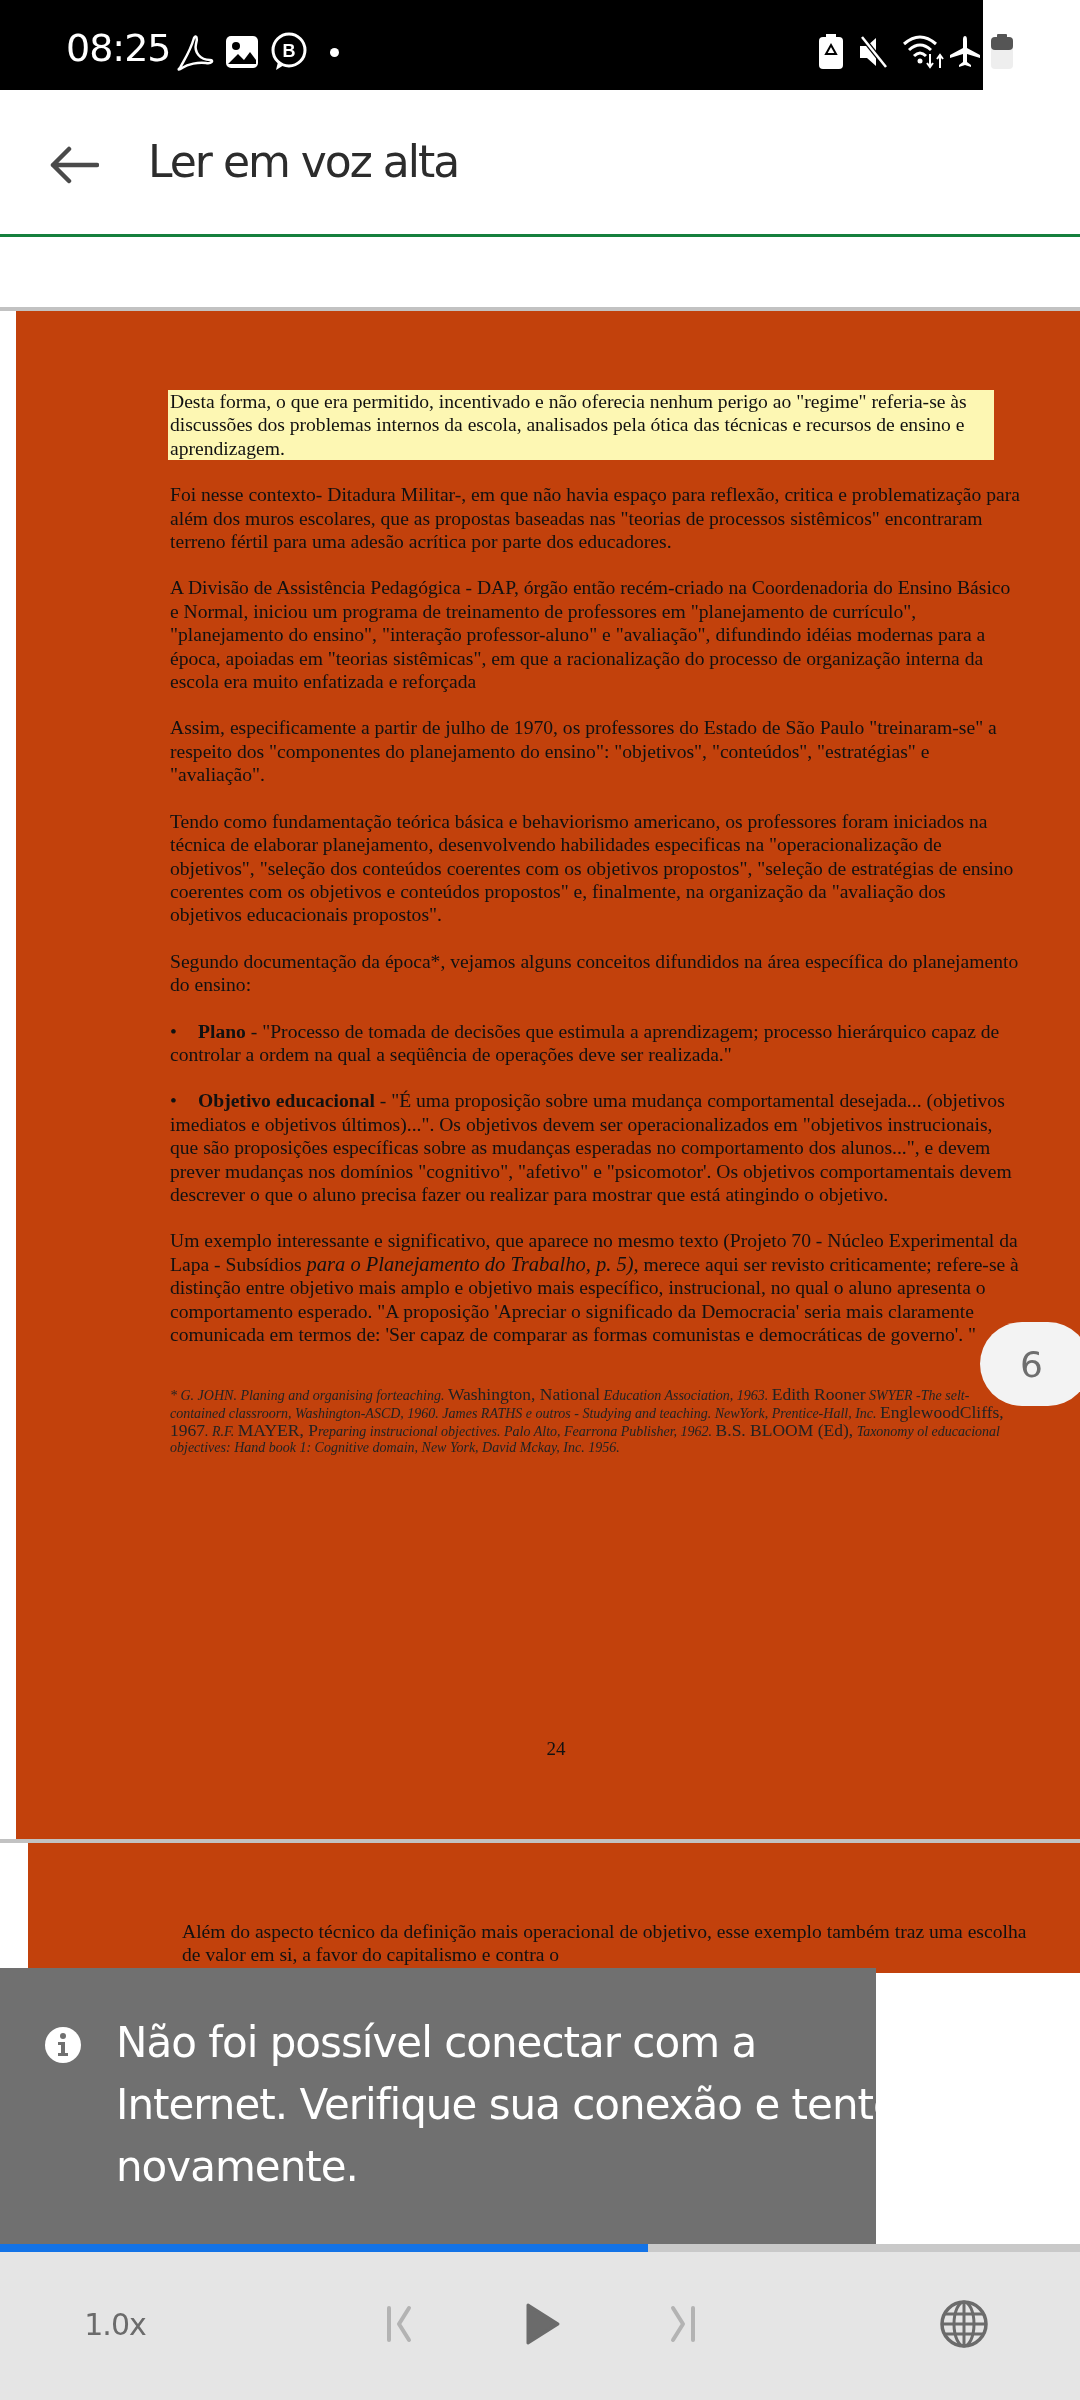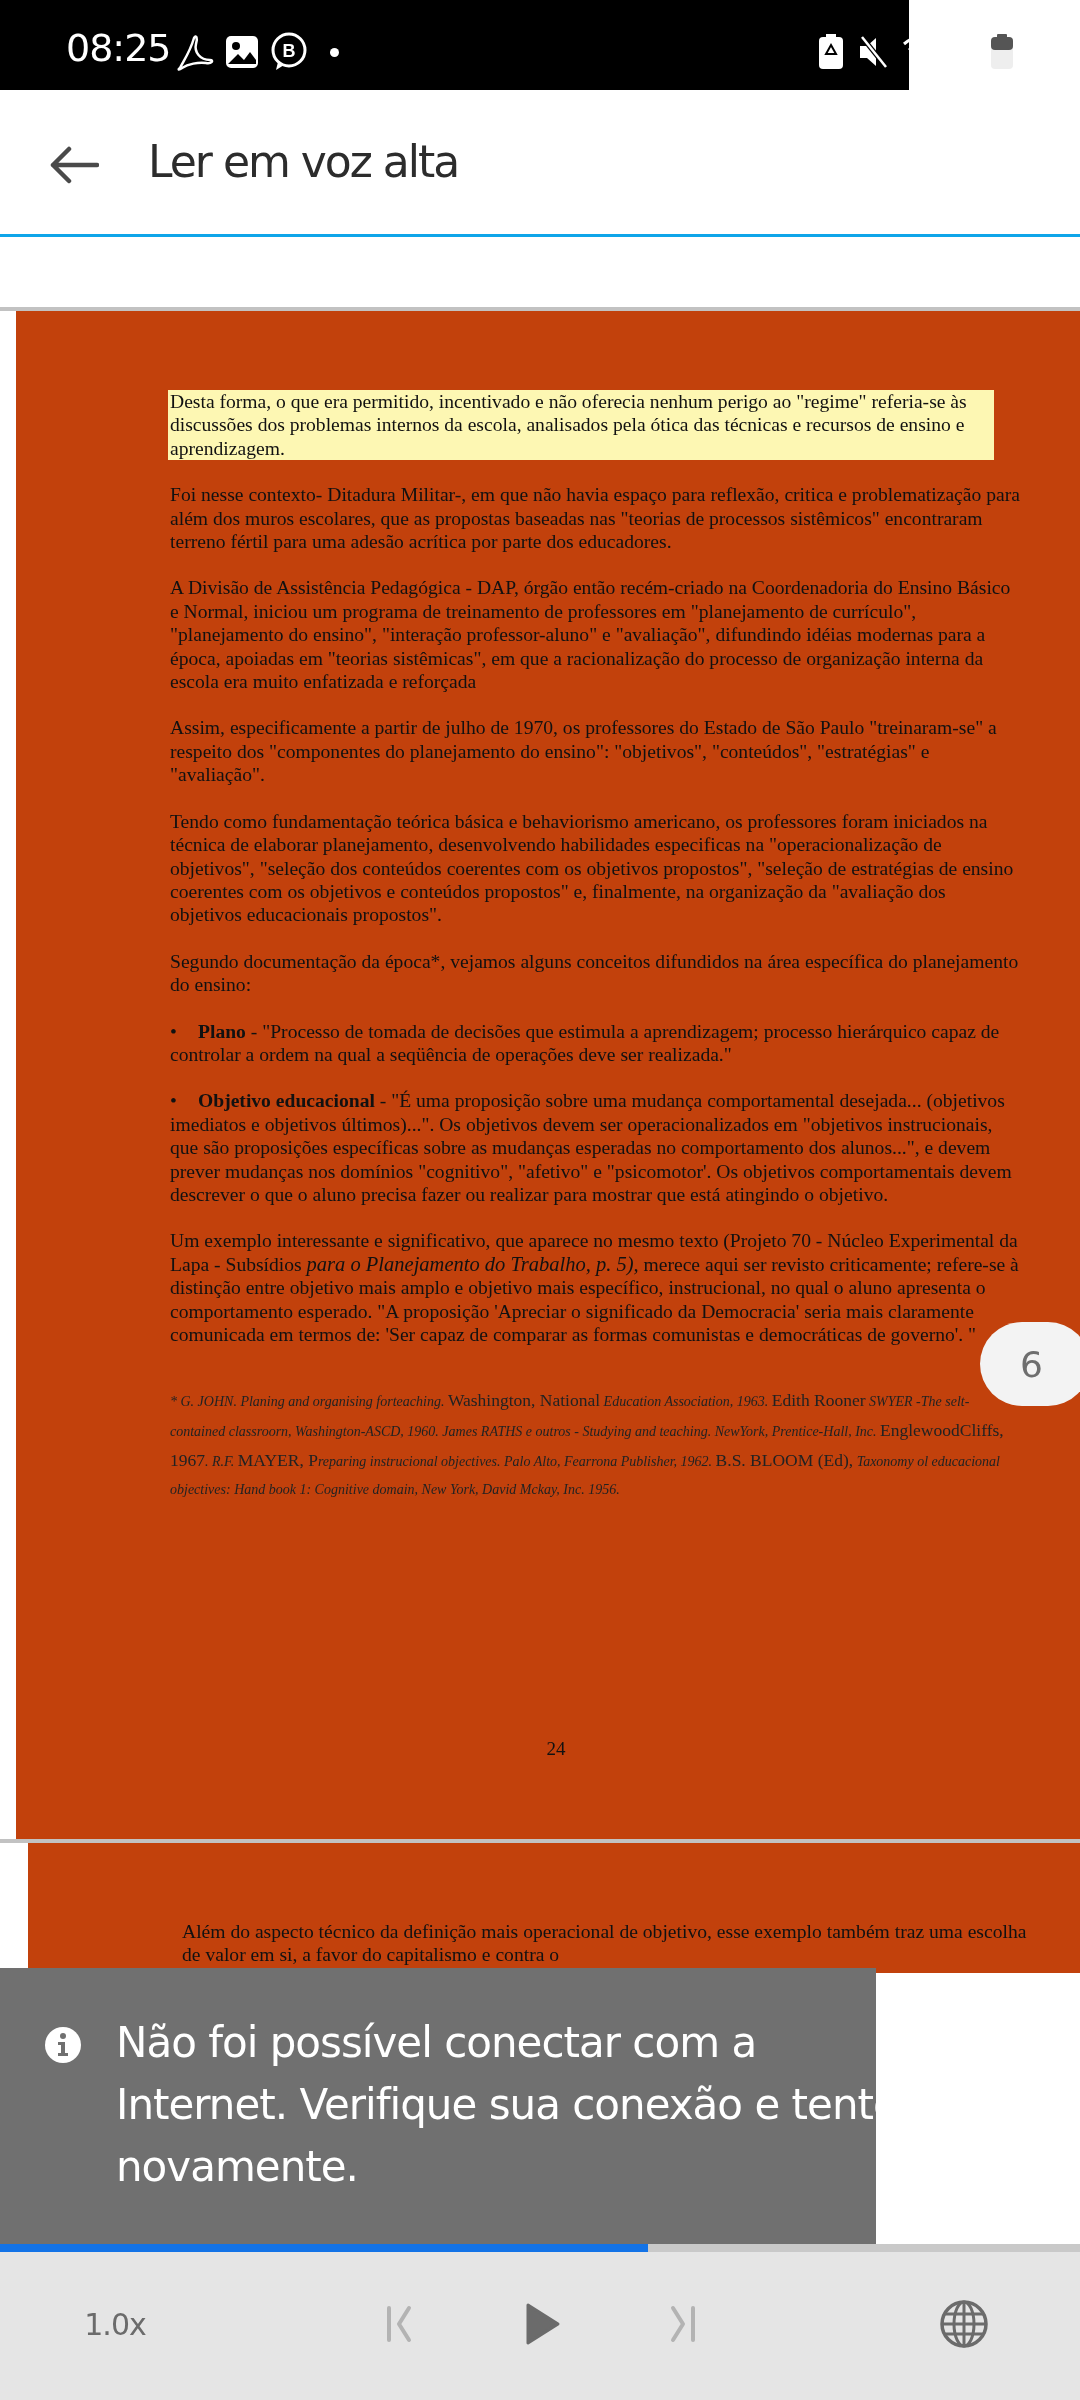--- a/index.html
+++ b/index.html
@@ -1,40 +1,40 @@
 <!DOCTYPE html>
 <html><head>
 <meta charset="utf-8">
 <style>
   * { box-sizing: border-box; margin: 0; padding: 0; }
   html, body { width: 1080px; height: 2400px; overflow: hidden; background: #ffffff; }
   body { position: relative; font-family: "Liberation Sans", sans-serif; }
 
   
-  .status-bar { position: absolute; left: 0; top: 0; width: 909px; height: 90px; background: #000; color: #fff; }
+  .status-bar { position: absolute; left: 0; top: 0; width: 983px; height: 90px; background: #000; color: #fff; }
   .status-time { position: absolute; left: 66px; top: 26px; font-size: 38px; font-family: "DejaVu Sans", sans-serif; letter-spacing: -1px; }
   .sb-icon { position: absolute; top: 32px; height: 40px; display: flex; align-items: center; justify-content: center; }
   .sb-dot { width: 9px; height: 9px; border-radius: 50%; background: #fff; }
 
   
-  .app-header { position: absolute; left: 0; top: 90px; width: 1080px; height: 147px; background: #fff; border-bottom: 3px solid #0ea5e9; }
+  .app-header { position: absolute; left: 0; top: 90px; width: 1080px; height: 147px; background: #fff; border-bottom: 3px solid #15803d; }
   .back-btn { position: absolute; left: 40px; top: 45px; width: 66px; height: 60px; display: flex; align-items: center; justify-content: center; cursor: pointer; }
   .app-title { position: absolute; left: 148px; top: 46px; font-size: 44px; color: #2c2c2c; font-family: "DejaVu Sans", sans-serif; letter-spacing: -2px; }
 
   
   .doc-top-page { position: absolute; left: 0; top: 240px; width: 1080px; height: 67px; background: #fff; }
   .page-sep { position: absolute; left: 0; width: 1080px; height: 4px; background: #c2c2c2; }
   .page { position: absolute; left: 16px; width: 1080px; background: #c2410c; }
   .doc-text { position: absolute; left: 154px; width: 852px; font-family: "Liberation Serif", serif; font-size: 19.6px; line-height: 23.4px; color: #111; }
   .para { margin-bottom: 23px; }
   .highlight { background: #fdf7b3; margin-left: -2px; padding-left: 2px; width: 826px; }
   .bullet-mark { display: inline-block; width: 28px; }
   .bold { font-weight: bold; text-align: center; }
   .ital { font-style: italic; font-size: 20.5px; }
-  .footnote { font-family: "Liberation Serif", serif; font-size: 14px; line-height: 28px; font-style: italic; color: #222; margin-top: 40px; }
+  .footnote { font-family: "Liberation Serif", serif; font-size: 14px; line-height: 16px; font-style: italic; color: #222; margin-top: 40px; }
   .footnote .up { font-style: normal; font-size: 17.5px; }
   .page-num { position: absolute; left: 0; width: 1080px; text-align: center; font-family: "Liberation Serif", serif; font-size: 19px; color: #111; }
 
   .page-badge { position: absolute; left: 980px; top: 1322px; width: 110px; height: 84px; border-radius: 42px; background: #f3f3f3; display: flex; align-items: center; padding-left: 40px; font-size: 36px; color: #6e6e6e; font-family: "DejaVu Sans", sans-serif; }
 
   
   .snackbar { position: absolute; left: 0; top: 1968px; width: 876px; height: 278px; background: #707070; color: #fff; }
   .snack-info { position: absolute; left: 44px; top: 58px; width: 38px; height: 38px; }
   .snack-text { position: absolute; left: 116px; top: 44px; width: 820px; font-size: 42px; line-height: 62px; font-family: "DejaVu Sans", sans-serif; letter-spacing: -1px; }
   .snack-close { position: absolute; left: 982px; top: 50px; width: 44px; height: 44px; display: flex; align-items: center; justify-content: center; cursor: pointer; }

